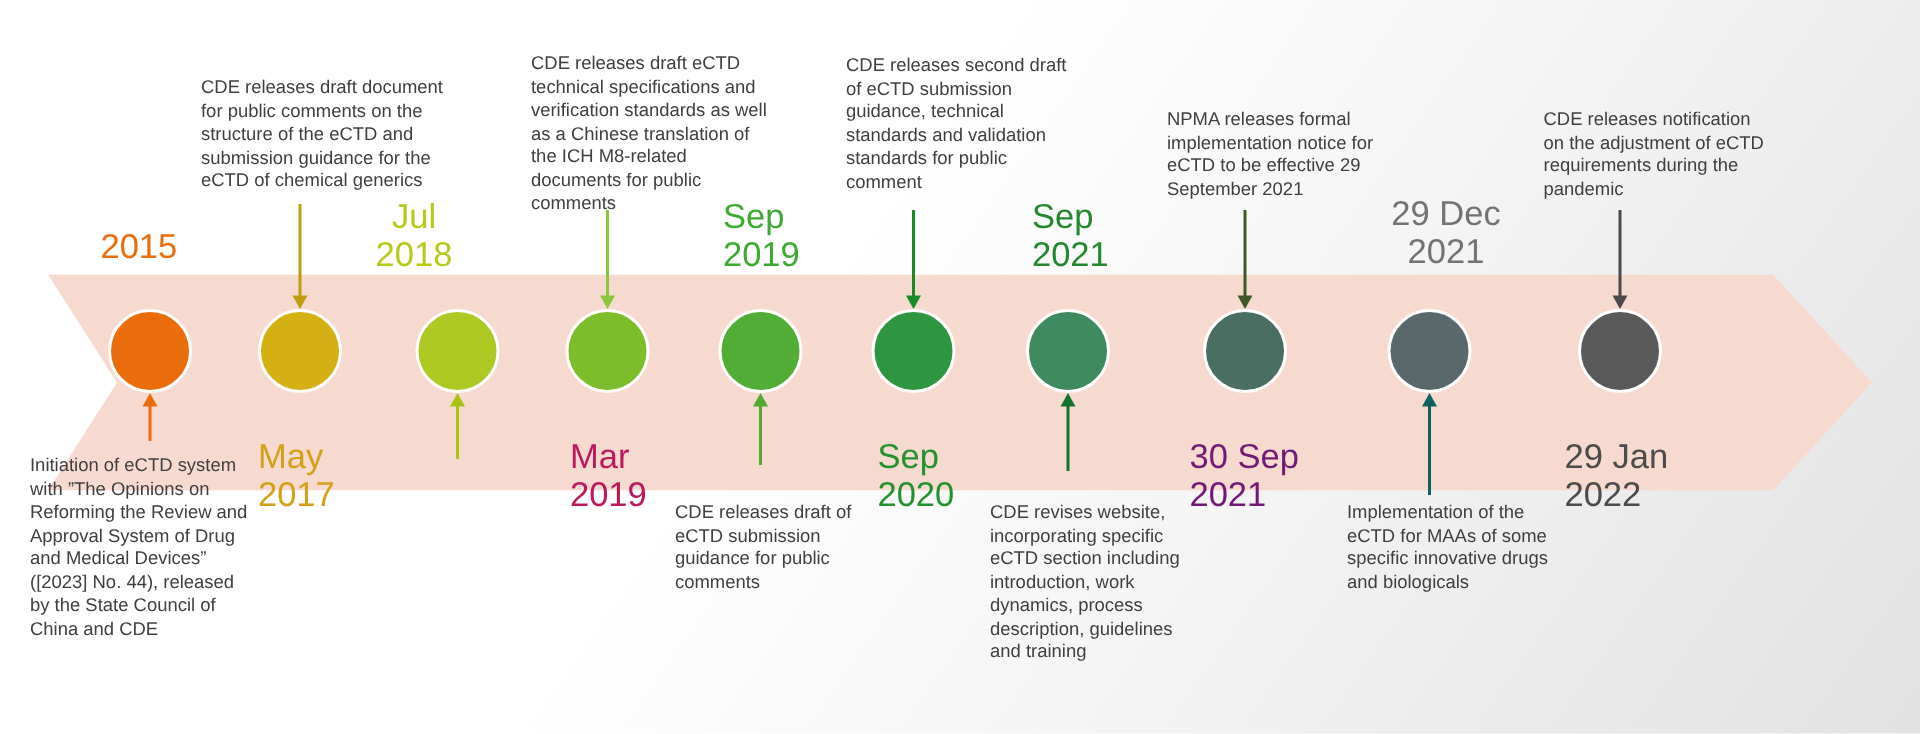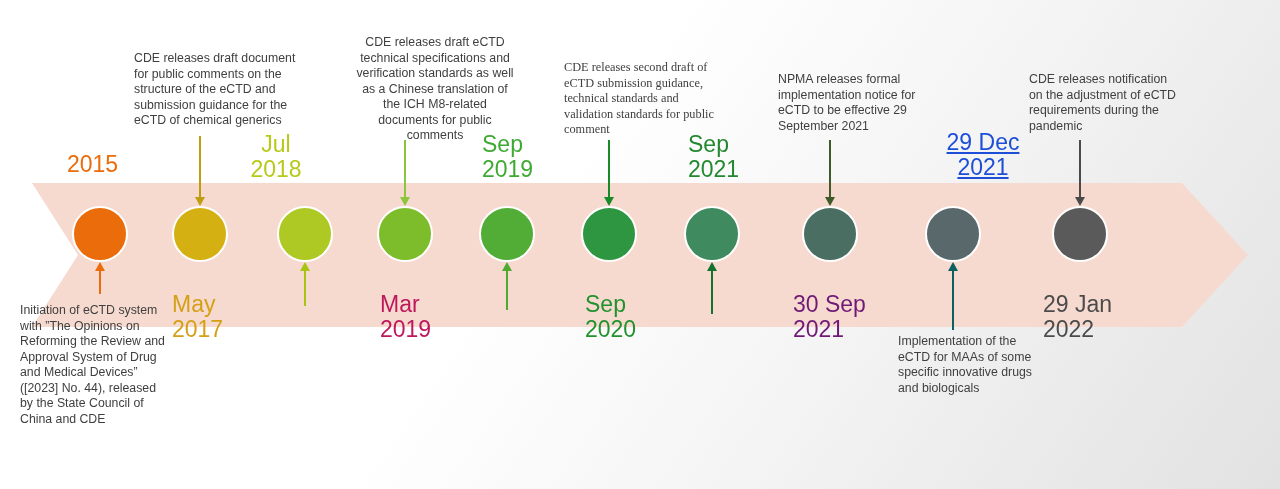--- a/index.html
+++ b/index.html
@@ -163,26 +163,28 @@
   <div class="date l" style="left:380px; top:292px; color:#be185d;">Mar
 2019</div>
   <div class="date l" style="left:482px; top:132px; color:#3faa33;">Sep
 2019</div>
   <div class="date l" style="left:585px; top:292px; color:#22922e;">Sep
 2020</div>
   <div class="date l" style="left:688px; top:132px; color:#23882f;">Sep
 2021</div>
   <div class="date l" style="left:793px; top:292px; color:#701a75;">30 Sep
 2021</div>
-  <div class="date r" style="left:928px; top:130px; width:110px; color:#1d4ed8;text-decoration:underline;">29 Dec
+  <div class="date r" style="left:909px; top:130px; width:110px; color:#737373;">29 Dec
 2021</div>
   <div class="date l" style="left:1043px;top:292px; color:#4b4b4b;">29 Jan
 2022</div>
 
   <div class="desc" style="left:20px;   top:303px; width:152px;">Initiation of eCTD system with ”The Opinions on Reforming the Review and Approval System of Drug and Medical Devices” ([2023] No. 44), released by the State Council of China and CDE</div>
   <div class="desc" style="left:134px;  top:51px;  width:168px;">CDE releases draft document for public comments on the structure of the eCTD and submission guidance for the eCTD of chemical generics</div>
-  <div class="desc" style="left:354px;  top:35px;  width:162px;text-align:center;">CDE releases draft eCTD technical specifications and verification standards as well as a Chinese translation of the ICH M8-related documents for public comments</div>
-  <div class="desc" style="left:564px;  top:60px;  width:150px;font-family:Liberation Serif, serif;">CDE releases second draft of eCTD submission guidance, technical standards and validation standards for public comment</div>
+  <div class="desc" style="left:354px;  top:35px;  width:162px;">CDE releases draft eCTD technical specifications and verification standards as well as a Chinese translation of the ICH M8-related documents for public comments</div>
+  <div class="desc" style="left:450px;  top:334px; width:148px;">CDE releases draft of eCTD submission guidance for public comments</div>
+  <div class="desc" style="left:564px;  top:36px;  width:150px;">CDE releases second draft of eCTD submission guidance, technical standards and validation standards for public comment</div>
+  <div class="desc" style="left:660px;  top:334px; width:130px;">CDE revises website, incorporating specific eCTD section including introduction, work dynamics, process description, guidelines and training</div>
   <div class="desc" style="left:778px;  top:72px;  width:152px;">NPMA releases formal implementation notice for eCTD to be effective 29 September 2021</div>
   <div class="desc" style="left:898px;  top:334px; width:148px;">Implementation of the eCTD for MAAs of some specific innovative drugs and biologicals</div>
   <div class="desc" style="left:1029px; top:72px;  width:148px;">CDE releases notification on the adjustment of eCTD requirements during the pandemic</div>
 
 </div>
 
 </body></html>

